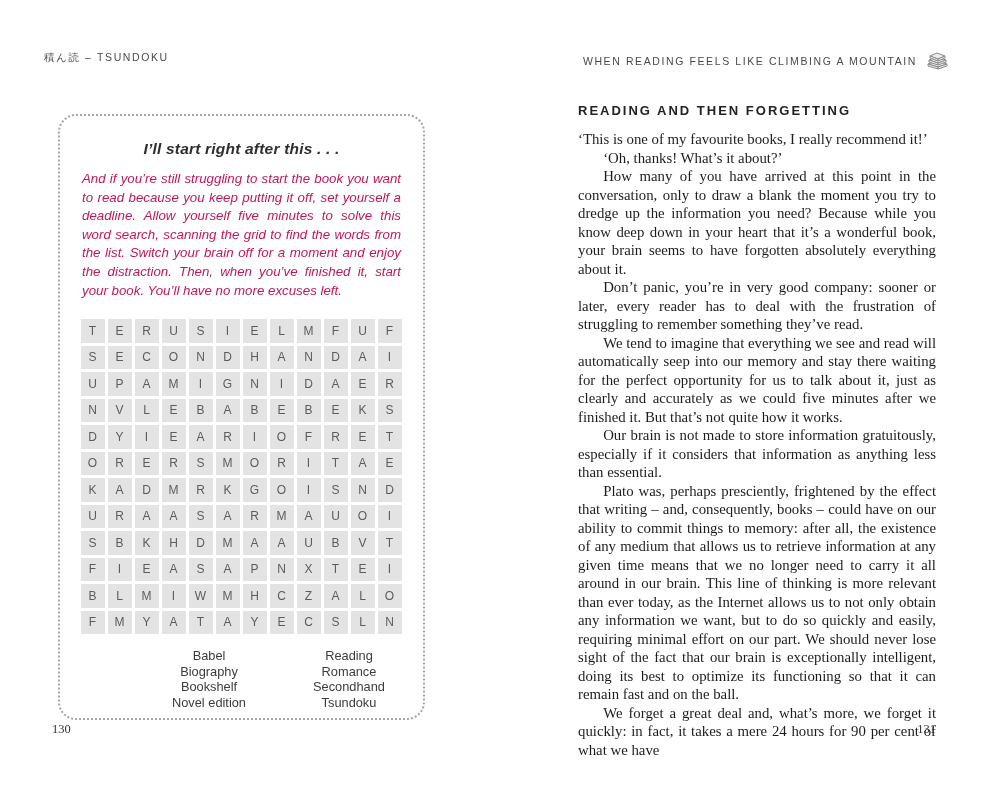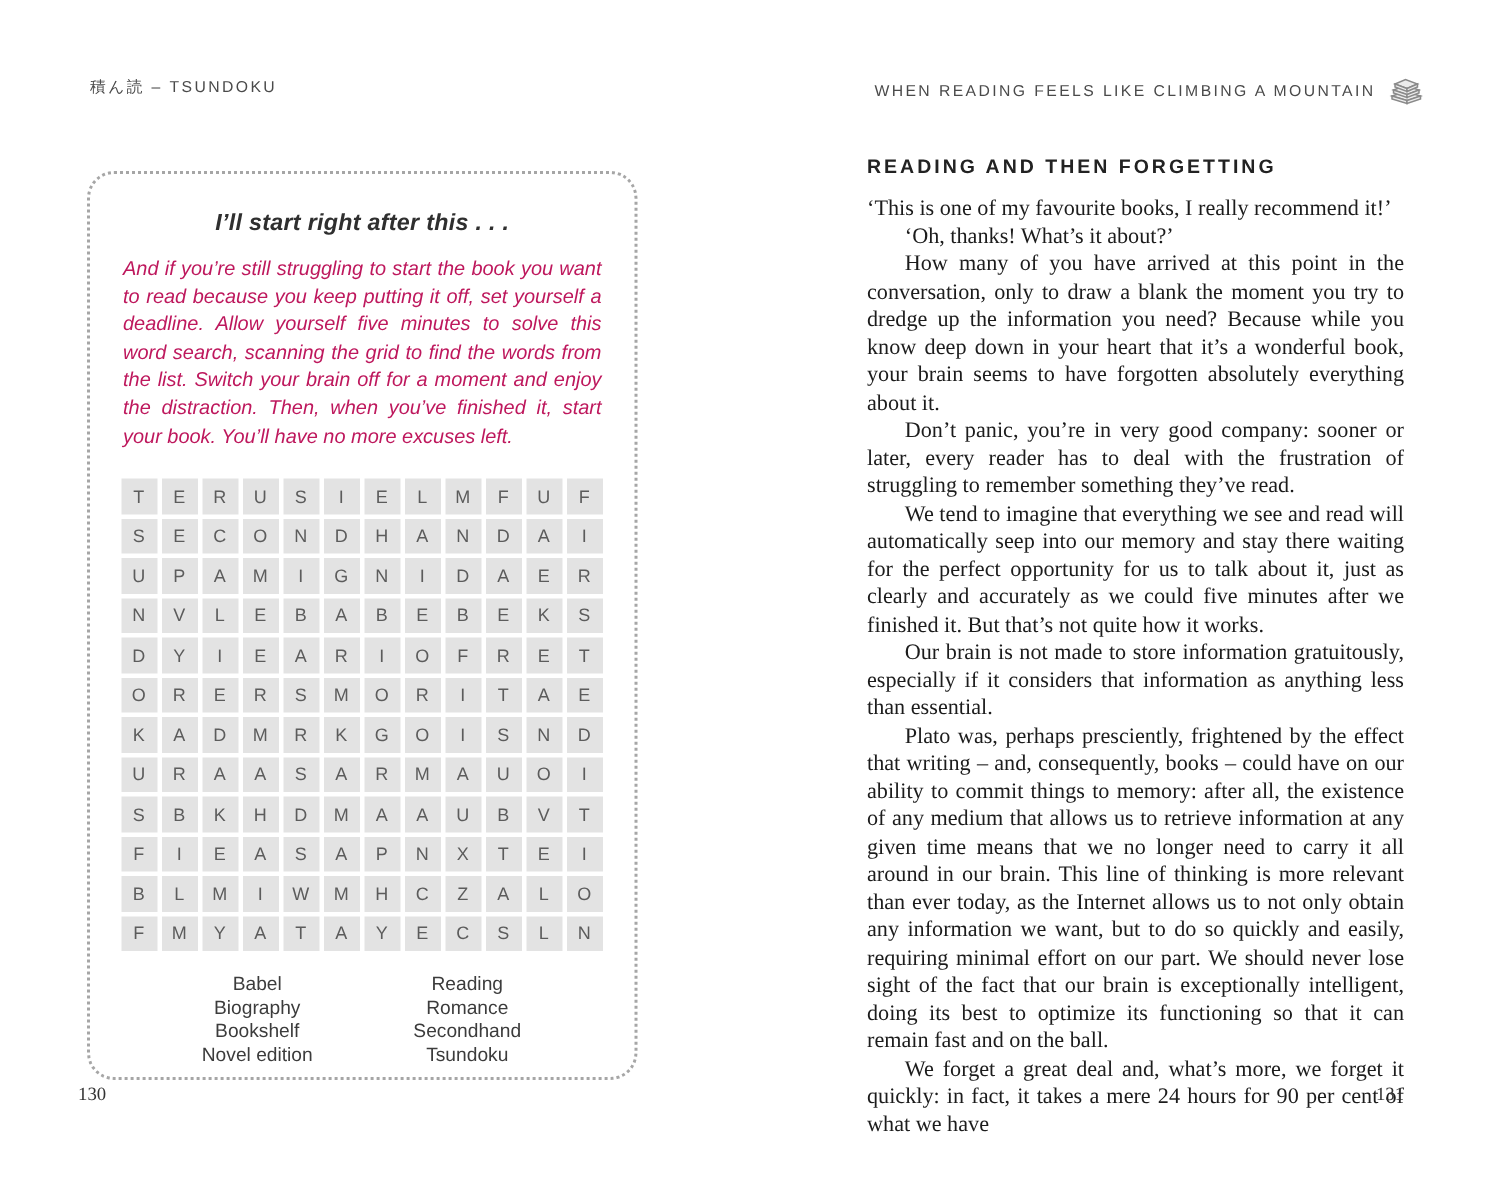--- a/index.html
+++ b/index.html
@@ -5,21 +5,21 @@
   html,body{margin:0;padding:0;}
   body{
     width:1000px;height:800px;position:relative;background:#ffffff;
     font-family:"Liberation Sans",sans-serif;overflow:hidden;
   }
   
   .running-head{
     position:absolute;top:51px;font-size:10.5px;letter-spacing:1.6px;
     color:#4a4a4a;white-space:nowrap;
   }
-  .running-head.left{left:60px;}
+  .running-head.left{left:44px;}
   .running-head.right{right:50px;display:flex;align-items:center;gap:7px;}
   .book-icon{width:26px;height:20px;flex:0 0 auto;}
 
   
   .puzzle-box{
     position:absolute;left:58px;top:114px;width:367px;height:606px;
     border:2px dotted #a6a6a6;border-radius:18px;box-sizing:border-box;
     padding:20px 20px 0 20px;
   }
   .puzzle-title{
@@ -33,21 +33,21 @@
   .grid-wrap{margin:19px auto 0 auto;width:322px;}
   .ws-grid{
     display:grid;grid-template-columns:repeat(12,24px);
     grid-auto-rows:23.5px;gap:3px;
   }
   .cell{
     background:#e3e3e3;color:#5c5c5c;font-size:12px;
     display:flex;align-items:center;justify-content:center;
   }
   .word-lists{
-    display:flex;justify-content:center;margin:14px 6px 0 6px;gap:44px;
+    display:flex;justify-content:flex-end;margin:14px 6px 0 6px;gap:44px;
   }
   .word-col{text-align:center;font-size:12.8px;line-height:15.6px;color:#3c3c3c;min-width:96px;}
 
   
   .page-number{
     position:absolute;top:722px;font-size:12.5px;color:#333;
     font-family:"Liberation Serif",serif;
   }
   .page-number.left{left:52px;}
   .page-number.right{right:64px;}

